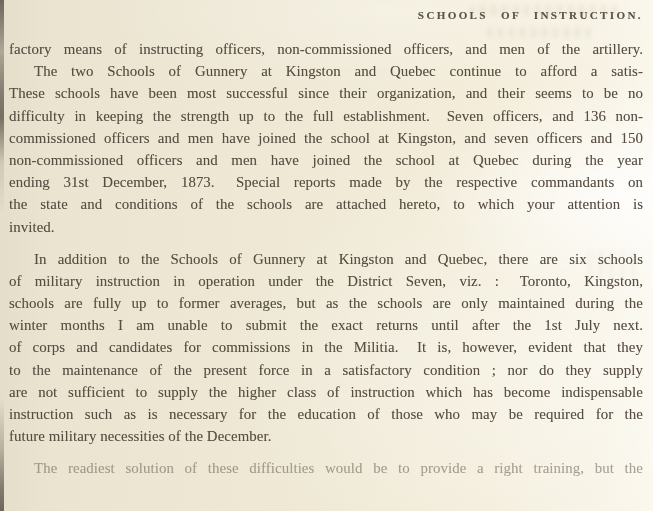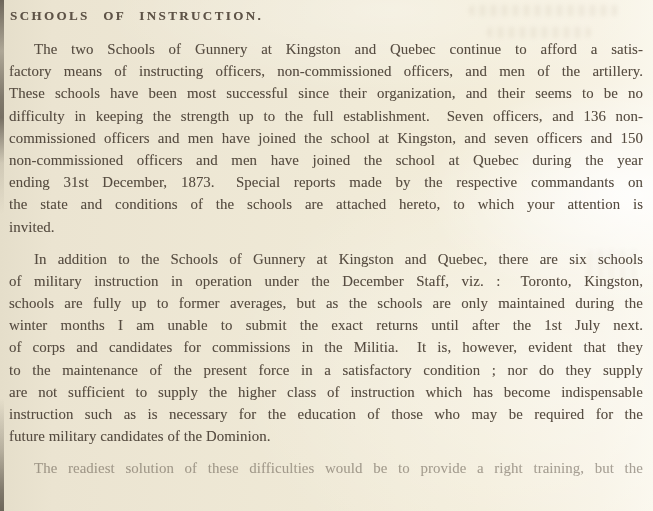--- a/index.html
+++ b/index.html
@@ -37,22 +37,22 @@
       rgba(150,132,105,0.30) 0 5px, rgba(150,132,105,0.02) 5px 11px);
     filter: blur(2px); opacity: 0.35;
   }
   .s1 { right: 34px; top: 5px;  width: 150px; height: 11px; }
   .s2 { right: 62px; top: 27px; width: 104px; height: 11px; }
   .s3 { right: 14px; top: 250px; width: 52px; height: 30px; opacity: 0.18; }
 
   .heading {
     margin: 8px 10px 0 10px;
     line-height: 15px;
-    text-align: left;
-    font-size: 13px;
+    text-align: right;
+    font-size: 11px;
     font-weight: 700;
     letter-spacing: 2.4px;
     word-spacing: 8px;
     color: #5d5246;
     text-shadow: 0.2px 0.2px 0 rgba(86,76,64,0.35);
     position: relative; z-index: 2;
   }
 
   .para {
     margin: 0 10px 0 9px;
@@ -81,40 +81,40 @@
 <div class="page">
 
   <div class="edge-left"></div>
   <div class="smudge s1"></div>
   <div class="smudge s2"></div>
   <div class="smudge s3"></div>
 
   <h1 class="heading">SCHOOLS OF INSTRUCTION.</h1>
 
   <div class="para p1">
+    <div class="line">factory means of instructing officers, non-commissioned officers, and men of the artillery.</div>
     <div class="line first">The two Schools of Gunnery at Kingston and Quebec continue to afford a satis-</div>
-    <div class="line">factory means of instructing officers, non-commissioned officers, and men of the artillery.</div>
     <div class="line">These schools have been most successful since their organization, and their seems to be no</div>
     <div class="line">difficulty in keeping the strength up to the full establishment.  Seven officers, and 136 non-</div>
     <div class="line">commissioned officers and men have joined the school at Kingston, and seven officers and 150</div>
     <div class="line">non-commissioned officers and men have joined the school at Quebec during the year</div>
     <div class="line">ending 31st December, 1873.  Special reports made by the respective commandants on</div>
     <div class="line">the state and conditions of the schools are attached hereto, to which your attention is</div>
     <div class="line last">invited.</div>
   </div>
 
   <div class="para p2">
     <div class="line first">In addition to the Schools of Gunnery at Kingston and Quebec, there are six schools</div>
-    <div class="line">of military instruction in operation under the December Staff, viz. :  Toronto, Kingston,</div>
+    <div class="line">of military instruction in operation under the District Seven, viz. :  Toronto, Kingston,</div>
     <div class="line">schools are fully up to former averages, but as the schools are only maintained during the</div>
     <div class="line">winter months I am unable to submit the exact returns until after the 1st July next.</div>
     <div class="line">of corps and candidates for commissions in the Militia.  It is, however, evident that they</div>
     <div class="line">to the maintenance of the present force in a satisfactory condition ; nor do they supply</div>
     <div class="line">are not sufficient to supply the higher class of instruction which has become indispensable</div>
     <div class="line">instruction such as is necessary for the education of those who may be required for the</div>
-    <div class="line last">future military candidates of the Dominion.</div>
+    <div class="line last">future military necessities of the December.</div>
   </div>
 
   <div class="para p3">
     <div class="line first">The readiest solution of these difficulties would be to provide a right training, but the</div>
   </div>
 
 </div>
 
 </body></html>

